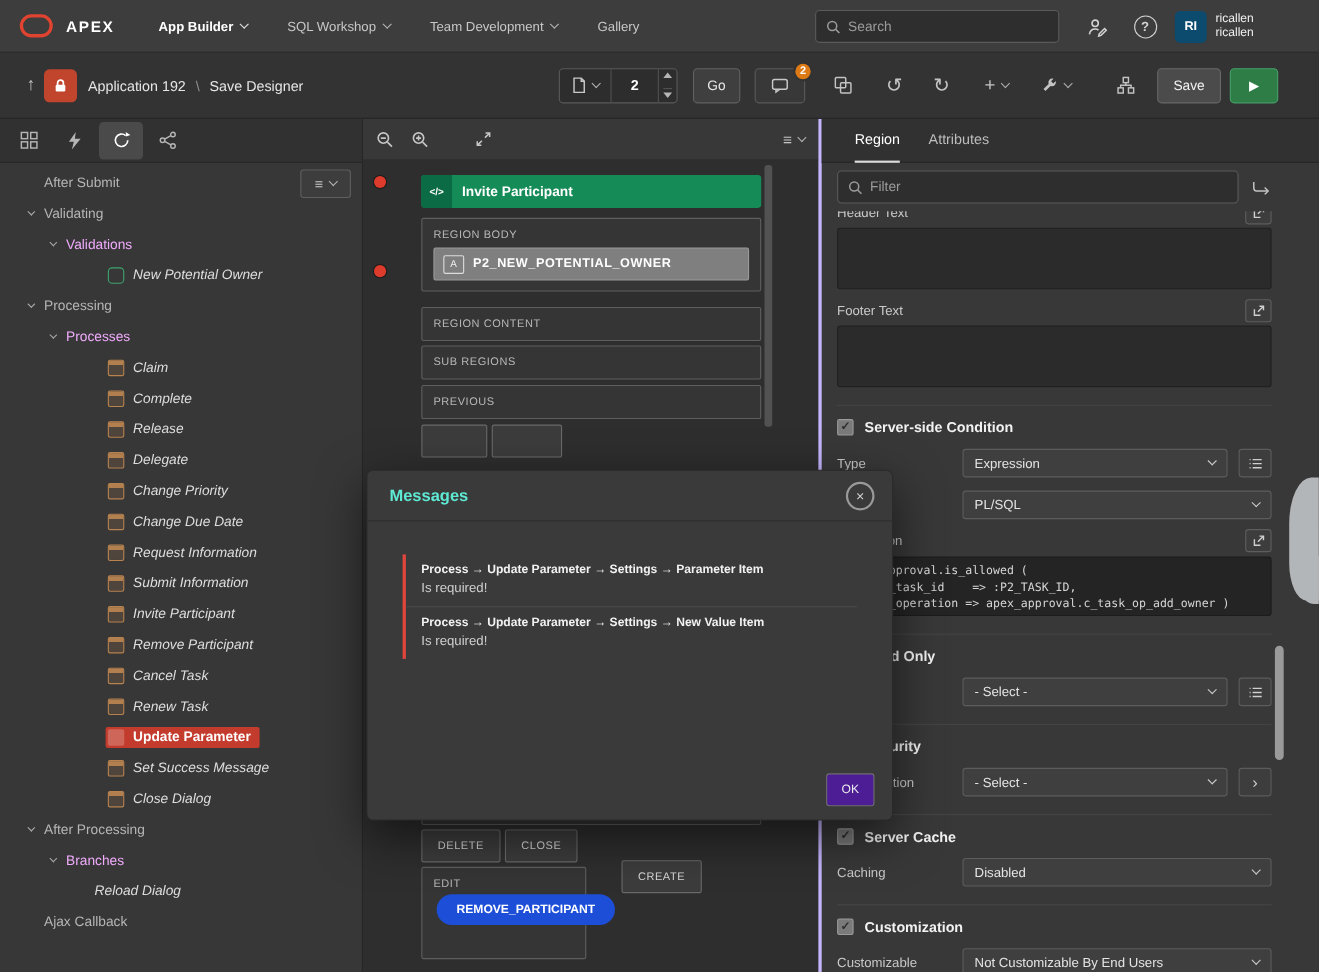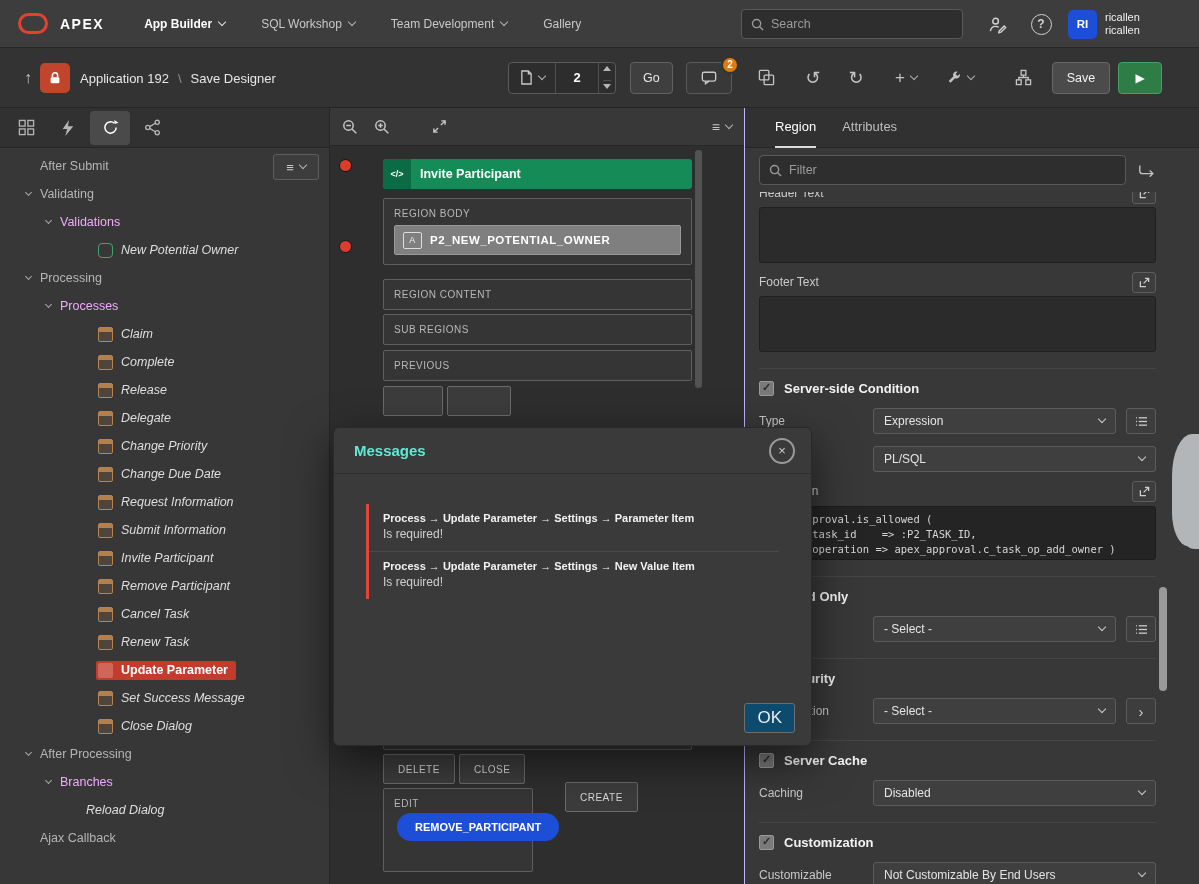--- a/index.html
+++ b/index.html
@@ -12,21 +12,21 @@
 .brand{font-weight:bold;letter-spacing:1.5px;color:#fff;font-size:14px;margin-right:40px}
 .nav{display:flex;gap:36px;align-items:center}
 .nav-item{color:#c8c8c8;font-size:12px;display:flex;align-items:center;gap:7px}
 .nav-item.active{color:#fff;font-weight:bold}
 .cdown{display:inline-block;width:6px;height:6px;border-right:1.5px solid currentColor;border-bottom:1.5px solid currentColor;transform:rotate(45deg);margin-top:-4px;opacity:.85}
 .search{position:absolute;left:741px;top:9px;width:222px;height:30px;background:#2e2e2e;border:1px solid #5a5a5a;border-radius:4px;display:flex;align-items:center;padding:0 9px;gap:7px}
 .search input{background:transparent;border:0;outline:0;color:#ddd;font:12.5px "Liberation Sans",sans-serif;width:100%}
 .search input::placeholder{color:#9b9b9b}
 .hicon{width:34px;height:34px;display:flex;align-items:center;justify-content:center;color:#d2d2d2}
 .qcircle{width:21px;height:21px;border:1.7px solid #d2d2d2;border-radius:50%;display:flex;align-items:center;justify-content:center;font-size:12px;font-weight:bold;color:#d2d2d2}
-.avatar{width:29px;height:29px;border-radius:5px;background:#1d4ed8;color:#fff;font-weight:bold;font-size:11.5px;display:flex;align-items:center;justify-content:center}
+.avatar{width:29px;height:29px;border-radius:5px;background:#0c4a6e;color:#fff;font-weight:bold;font-size:11.5px;display:flex;align-items:center;justify-content:center}
 .uname{font-size:11px;line-height:13px;color:#f0f0f0;margin-left:8px}
 
 .tbar{position:absolute;top:48px;left:0;right:0;height:60px;background:#333;border-bottom:1px solid #262626;z-index:19}
 .tbar .abs{position:absolute;top:50%;transform:translateY(-50%)}
 .lockchip{width:30px;height:30px;background:#c0452c;border-radius:5px;display:flex;align-items:center;justify-content:center}
 .crumb{font-size:13px;color:#e6e6e6;display:flex;gap:9px;align-items:center}
 .crumb .sep{color:#8f8f8f}
 .pagesel{display:flex;height:32px;border:1px solid #5a5a5a;border-radius:4px;background:#2d2d2d;overflow:hidden}
 .pseg{display:flex;align-items:center;justify-content:center;gap:6px;color:#c9c9c9}
 .pseg+ .pseg{border-left:1px solid #505050}
@@ -85,23 +85,23 @@
 .mhead{height:46px;display:flex;align-items:center;padding:0 16px 0 20px;border-bottom:1px solid #2e2e2e;flex:none}
 .mtitle{font-size:15px;font-weight:bold;color:#5eead4;flex:1}
 .mclose{width:26px;height:26px;border:2px solid #9a9a9a;border-radius:50%;color:#cfcfcf;display:flex;align-items:center;justify-content:center;font-size:13px}
 .mbody{flex:1;padding:30px 32px 0}
 .msgs{border-left:3px solid #e0463b}
 .msg{padding:8px 14px 10px;border-bottom:1px solid #4a4a4a}
 .msg:last-child{border-bottom:0}
 .msg-path{font-weight:bold;font-size:11px;color:#f2f2f2;margin-bottom:3px}
 .msg-detail{font-size:12px;color:#cfcfcf}
 .mfoot{height:54px;display:flex;align-items:center;justify-content:flex-end;padding:0 16px;flex:none}
-.okbtn{min-width:44px;height:30px;background:#0c4a6e;border:1px solid #6e6e6e;border-radius:3px;color:#ececec;font-size:17px;display:flex;align-items:center;justify-content:center;padding:0 12px}
-
-.rpanel{position:absolute;top:108px;left:744px;right:0;bottom:0;background:#383838;border-left:1px solid #c4b5fd;display:flex;flex-direction:column}
+.okbtn{min-width:44px;height:30px;background:#4c1d95;border:1px solid #6e6e6e;border-radius:3px;color:#ececec;font-size:11px;display:flex;align-items:center;justify-content:center;padding:0 12px}
+
+.rpanel{position:absolute;top:108px;left:744px;right:0;bottom:0;background:#383838;border-left:3px solid #c4b5fd;display:flex;flex-direction:column}
 .rfilter{height:44px;display:flex;align-items:center;padding:0 43px 0 14px;gap:12px;flex:none}
 .finput{flex:1;height:30px;background:#2e2e2e;border:1px solid #5a5a5a;border-radius:4px;display:flex;align-items:center;padding:0 9px;gap:7px}
 .finput input{background:transparent;border:0;outline:0;color:#ddd;font:12.5px "Liberation Sans",sans-serif;width:100%}
 .finput input::placeholder{color:#9b9b9b}
 .rbody{flex:1;overflow:hidden;padding:0 43px 0 14px}
 .lblrow{display:flex;align-items:center;justify-content:space-between;height:22px}
 .flabel{font-size:12px;color:#c9c9c9}
 .expandbtn{width:24px;height:21px;border:1px solid #5e5e5e;border-radius:3px;background:#3d3d3d;display:flex;align-items:center;justify-content:center;color:#cfcfcf;flex:none}
 .txtarea{height:56px;background:#2b2b2b;border:1px solid #202020;border-radius:3px;margin-top:3px}
 .sect{display:flex;align-items:center;gap:10px;margin-top:16px;padding-top:12px;border-top:1px solid #454545;font-weight:bold;font-size:13px;color:#f2f2f2}

